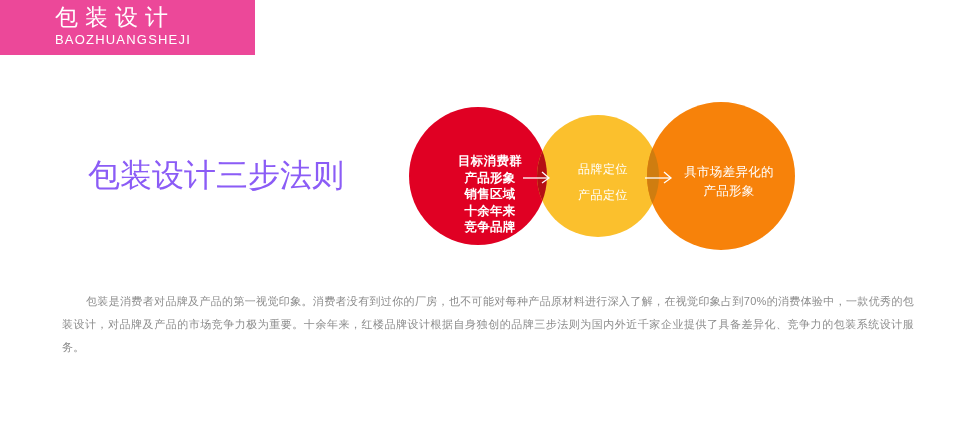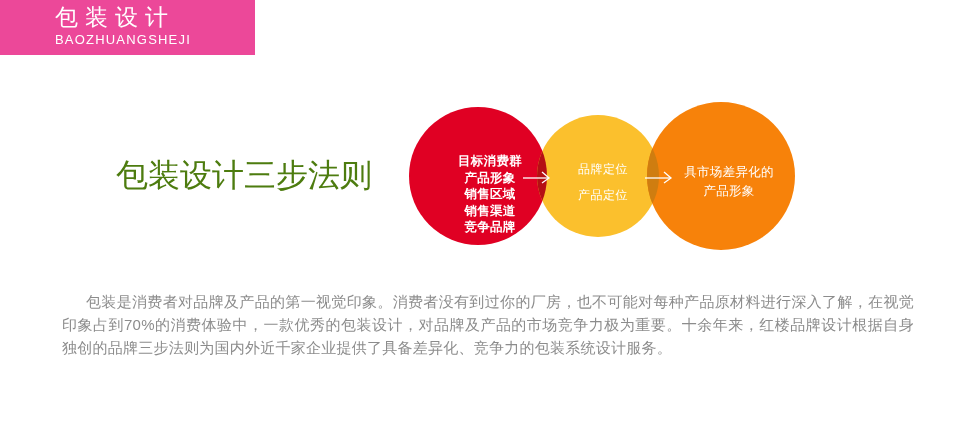--- a/index.html
+++ b/index.html
@@ -47,26 +47,25 @@
     line-height: 16px;
     white-space: nowrap;
   }
 
   
   #section-heading {
     position: absolute;
     left: 88px;
     top: 155px;
     font-size: 32px;
-    color: #4d7c0f;
+    color: #8b5cf6;
     letter-spacing: 0px;
     line-height: 40px;
     white-space: nowrap;
     font-weight: 400;
-    margin-left: 28px;
   }
 
   
   #venn-diagram {
     position: absolute;
     left: 405px;
     top: 100px;
     width: 400px;
     height: 155px;
   }
@@ -106,21 +105,21 @@
     line-height: 19px;
     letter-spacing: 0.3px;
   }
 
   
   #body-paragraph {
     position: absolute;
     left: 62px;
     top: 290px;
     width: 852px;
-    font-size: 15px;
+    font-size: 11px;
     color: #8c8c8c;
     line-height: 23px;
     text-align: justify;
     text-indent: 24px;
     letter-spacing: 0.25px;
   }
 </style>
 </head>
 <body>
 
@@ -167,21 +166,21 @@
     <g stroke="#ffffff" stroke-width="1.3" fill="none">
       <line x1="240" y1="78" x2="266" y2="78"></line>
       <polyline points="259,72 266,78 259,83"></polyline>
     </g>
   </svg>
 
   <div class="venn-label" id="venn-label-red">
     <div>目标消费群</div>
     <div>产品形象</div>
     <div>销售区域</div>
-    <div>销售渠道</div>
+    <div>十余年来</div>
     <div>竞争品牌</div>
   </div>
 
   <div class="venn-label" id="venn-label-yellow">
     <div>品牌定位</div>
     <div>产品定位</div>
   </div>
 
   <div class="venn-label" id="venn-label-orange">
     <div>具市场差异化的</div>

